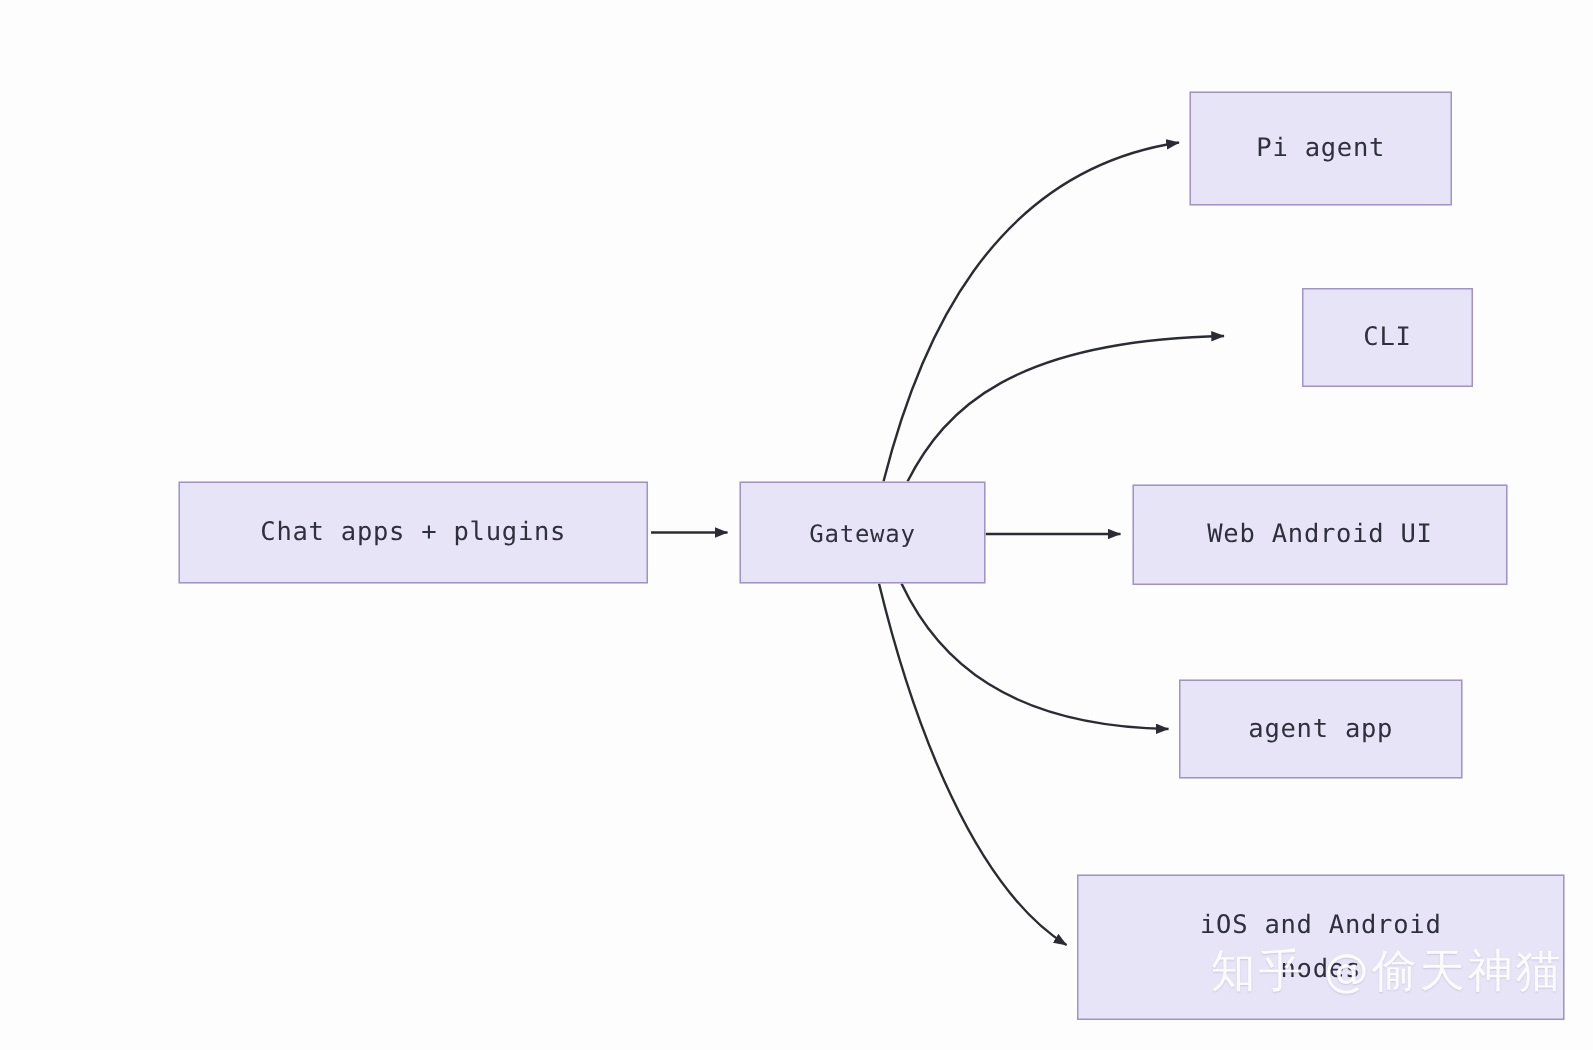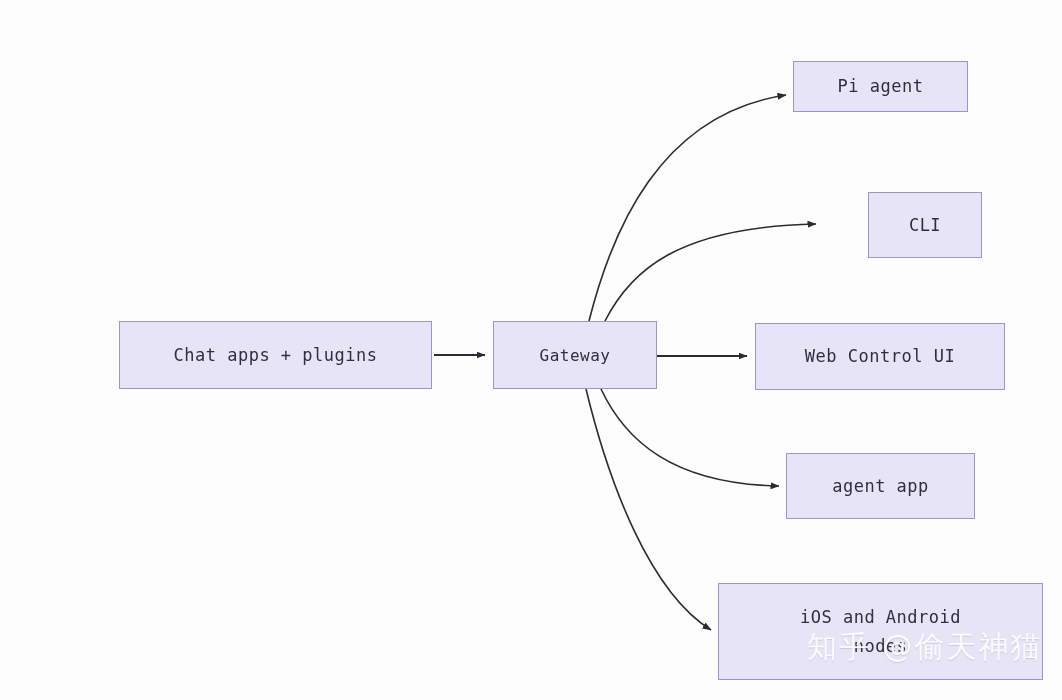--- a/index.html
+++ b/index.html
@@ -35,21 +35,21 @@
     text-align: center;
     color: #2f2f3d;
     font-family: "DejaVu Sans Mono", "Liberation Mono", monospace;
     font-size: 17px;
     letter-spacing: 0.5px;
     line-height: 29px;
     white-space: pre-line;
   }
   #node-chat   { left: 119px; top: 321px; width: 313px; height: 68px; }
   #node-gateway{ left: 493px; top: 321px; width: 164px; height: 68px; font-size: 16px; text-align: right; }
-  #node-pi     { left: 793px; top: 61px;  width: 175px; height: 51px; }
+  #node-pi     { left: 793px; top: 61px;  width: 175px; height: 76px; }
   #node-cli    { left: 868px; top: 192px; width: 114px; height: 66px; }
   #node-web    { left: 755px; top: 323px; width: 250px; height: 67px; }
   #node-macos  { left: 786px; top: 453px; width: 189px; height: 66px; }
   #node-ios    { left: 718px; top: 583px; width: 325px; height: 97px; }
 
   #watermark {
     position: absolute;
     left: 770px;
     top: 627px;
     font-family: "DejaVu Sans", "Liberation Sans", sans-serif;
@@ -88,21 +88,21 @@
   </svg>
 
   <div class="node" id="node-chat">Chat apps + plugins</div>
 
   <div class="node" id="node-gateway">Gateway</div>
 
   <div class="node" id="node-pi">Pi agent</div>
 
   <div class="node" id="node-cli">CLI</div>
 
-  <div class="node" id="node-web">Web Control UI</div>
+  <div class="node" id="node-web">Web Android UI</div>
 
   <div class="node" id="node-macos">agent app</div>
 
   <div class="node" id="node-ios">iOS and Android
 nodes</div>
 
   <div id="watermark">知乎 @偷天神猫</div>
 
 </div>
 

